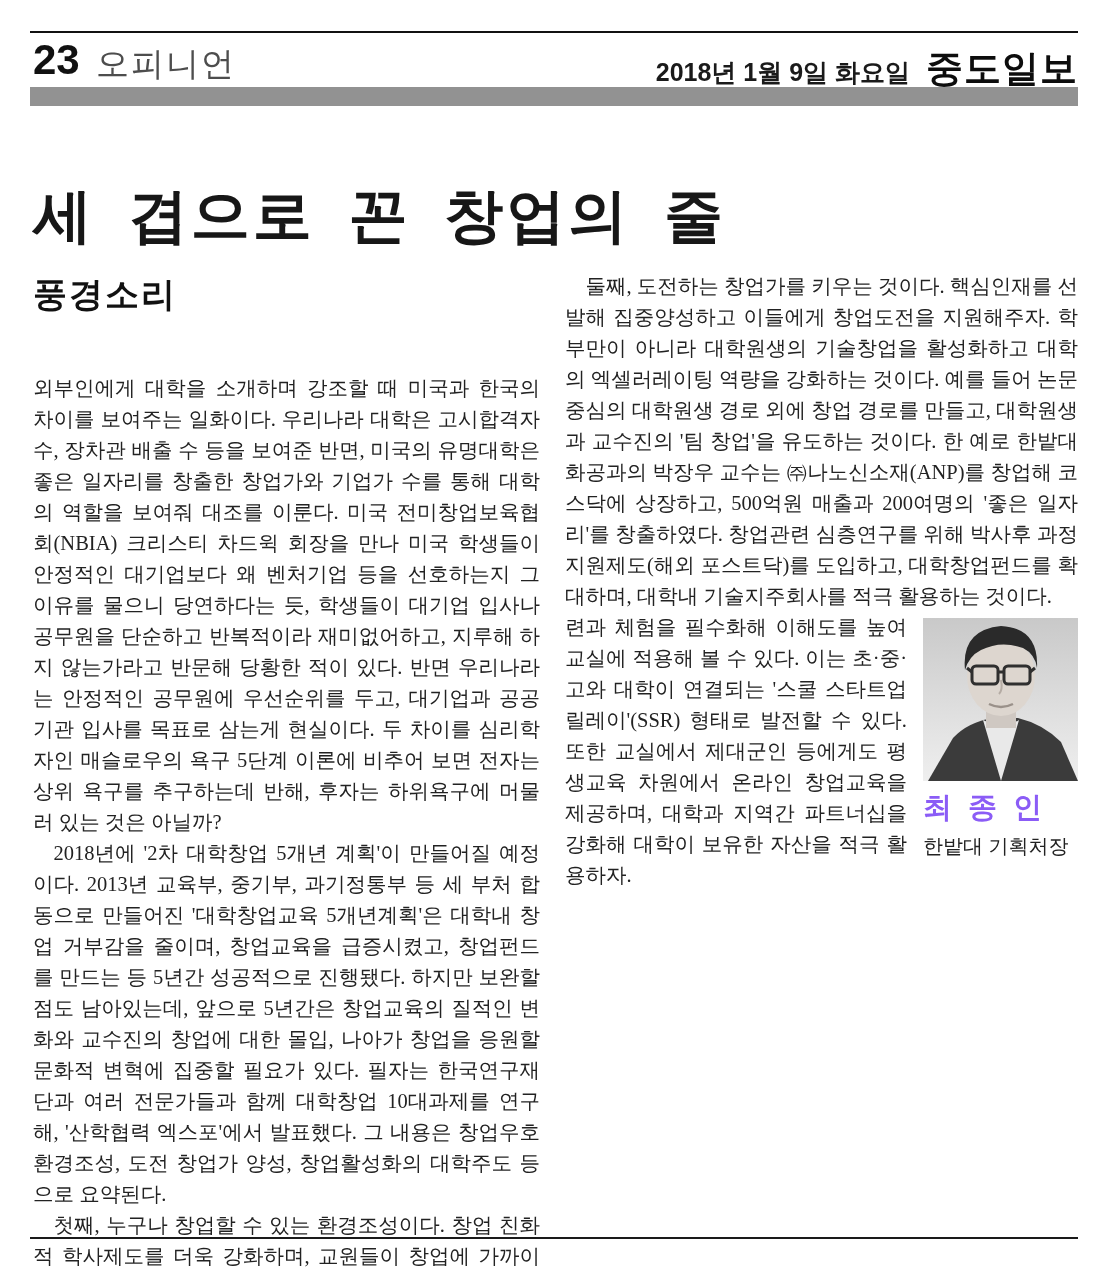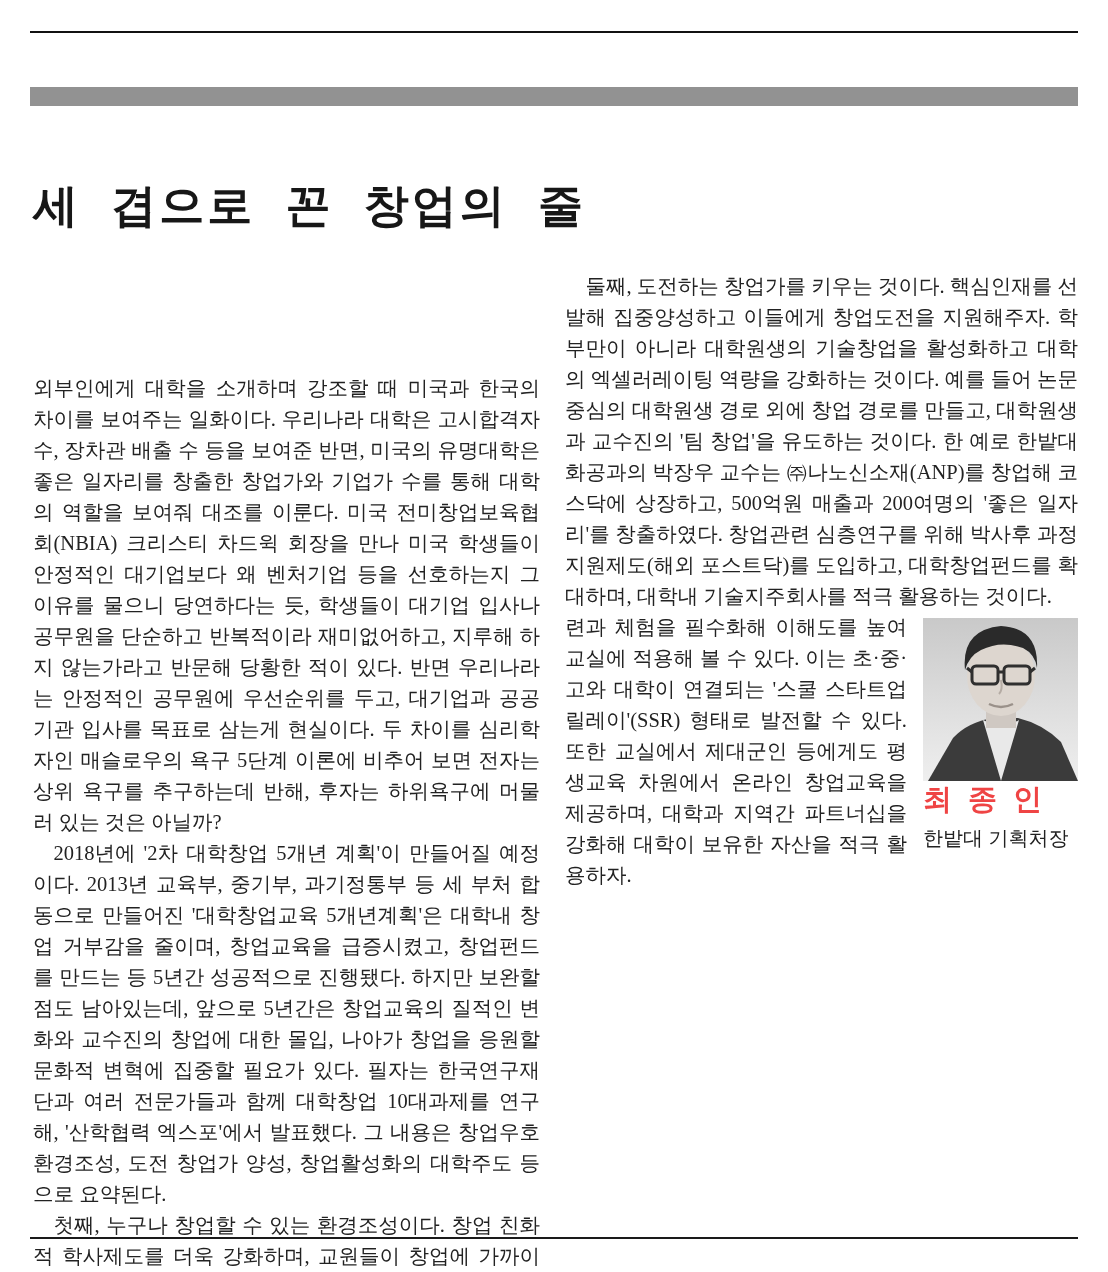--- a/index.html
+++ b/index.html
@@ -32,21 +32,21 @@
     font-weight:bold;font-size:25px;color:#1a1a1a;
   }
   .masthead{
     font-family:"Liberation Sans","DejaVu Sans",sans-serif;
     font-weight:900;font-size:37px;color:#0d0d0d;letter-spacing:1px;
   }
   .graybar{position:absolute;left:30px;top:87px;width:1048px;height:19px;background:#929292;}
   .headline{
     position:absolute;left:33px;top:138px;width:1040px;
     font-family:"Liberation Serif","DejaVu Serif",serif;
-    font-weight:bold;font-size:45px;line-height:76px;color:#171717;
+    font-weight:bold;font-size:59px;line-height:76px;color:#171717;
     letter-spacing:3px;word-spacing:16px;
   }
   .colname{
     position:absolute;left:33px;top:272px;
     font-family:"Liberation Sans","DejaVu Sans",sans-serif;
     font-weight:900;font-size:34px;color:#111;letter-spacing:2px;
   }
   .bodycol{
     position:absolute;
     font-size:20.5px;line-height:31px;
@@ -61,41 +61,50 @@
     float:right;
     width:155px;
     margin:6px 0 4px 16px;
   }
   .photo{
     width:155px;height:163px;display:block;
     background:#cfcfcf;
   }
   .author-name{
     font-family:"Liberation Sans","DejaVu Sans",sans-serif;
-    font-weight:bold;font-size:29px;color:#ef4444;
-    letter-spacing:4px;margin-top:2px;line-height:32px;
+    font-weight:bold;font-size:29px;color:#8b5cf6;
+    letter-spacing:4px;margin-top:10px;line-height:32px;
   }
   .author-title{
     font-family:"Liberation Sans","DejaVu Sans",sans-serif;
     font-size:20px;color:#222;line-height:26px;margin-top:10px;
   }
   .bottomrule{position:absolute;left:30px;top:1237px;width:1048px;height:2px;background:#1a1a1a;}
 </style>
 </head>
 <body>
 
 <div class="page">
 
   <div class="toprule"></div>
 
+  <div class="header">
+    <div class="pagenum">23</div>
+    <div class="section">오피니언</div>
+    <div class="header-right">
+      <span class="dateline">2018년 1월 9일 화요일</span>
+      <span class="masthead">중도일보</span>
+    </div>
+  </div>
 
   <div class="graybar"></div>
 
   <h1 class="headline">세 겹으로 꼰 창업의 줄</h1>
 
+  <div class="colname">풍경소리</div>
 
   <div class="bodycol col-left">
     <p>외부인에게 대학을 소개하며 강조할 때 미국과 한국의 차이를 보여주는 일화이다. 우리나라 대학은 고시합격자 수, 장차관 배출 수 등을 보여준 반면, 미국의 유명대학은 좋은 일자리를 창출한 창업가와 기업가 수를 통해 대학의 역할을 보여줘 대조를 이룬다. 미국 전미창업보육협회(NBIA) 크리스티 차드윅 회장을 만나 미국 학생들이 안정적인 대기업보다 왜 벤처기업 등을 선호하는지 그 이유를 물으니 당연하다는 듯, 학생들이 대기업 입사나 공무원을 단순하고 반복적이라 재미없어하고, 지루해 하지 않는가라고 반문해 당황한 적이 있다. 반면 우리나라는 안정적인 공무원에 우선순위를 두고, 대기업과 공공기관 입사를 목표로 삼는게 현실이다. 두 차이를 심리학자인 매슬로우의 욕구 5단계 이론에 비추어 보면 전자는 상위 욕구를 추구하는데 반해, 후자는 하위욕구에 머물러 있는 것은 아닐까?</p>
     <p class="indent">2018년에 '2차 대학창업 5개년 계획'이 만들어질 예정이다. 2013년 교육부, 중기부, 과기정통부 등 세 부처 합동으로 만들어진 '대학창업교육 5개년계획'은 대학내 창업 거부감을 줄이며, 창업교육을 급증시켰고, 창업펀드를 만드는 등 5년간 성공적으로 진행됐다. 하지만 보완할 점도 남아있는데, 앞으로 5년간은 창업교육의 질적인 변화와 교수진의 창업에 대한 몰입, 나아가 창업을 응원할 문화적 변혁에 집중할 필요가 있다. 필자는 한국연구재단과 여러 전문가들과 함께 대학창업 10대과제를 연구해, '산학협력 엑스포'에서 발표했다. 그 내용은 창업우호 환경조성, 도전 창업가 양성, 창업활성화의 대학주도 등으로 요약된다.</p>
     <p class="indent">첫째, 누구나 창업할 수 있는 환경조성이다. 창업 친화적 학사제도를 더욱 강화하며, 교원들이 창업에 가까이 가</p>
   </div>
 
   <div class="bodycol col-right">
     <p class="indent">둘째, 도전하는 창업가를 키우는 것이다. 핵심인재를 선발해 집중양성하고 이들에게 창업도전을 지원해주자. 학부만이 아니라 대학원생의 기술창업을 활성화하고 대학의 엑셀러레이팅 역량을 강화하는 것이다. 예를 들어 논문 중심의 대학원생 경로 외에 창업 경로를 만들고, 대학원생과 교수진의 '팀 창업'을 유도하는 것이다. 한 예로 한밭대 화공과의 박장우 교수는 ㈜나노신소재(ANP)를 창업해 코스닥에 상장하고, 500억원 매출과 200여명의 '좋은 일자리'를 창출하였다. 창업관련 심층연구를 위해 박사후 과정 지원제도(해외 포스트닥)를 도입하고, 대학창업펀드를 확대하며, 대학내 기술지주회사를 적극 활용하는 것이다.</p>
     <div>

